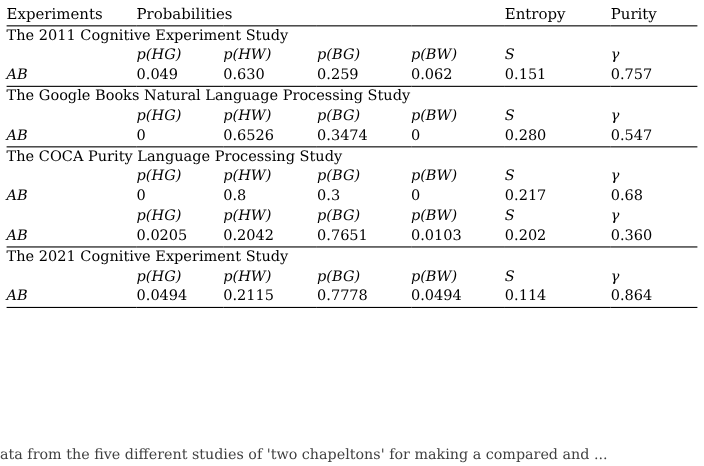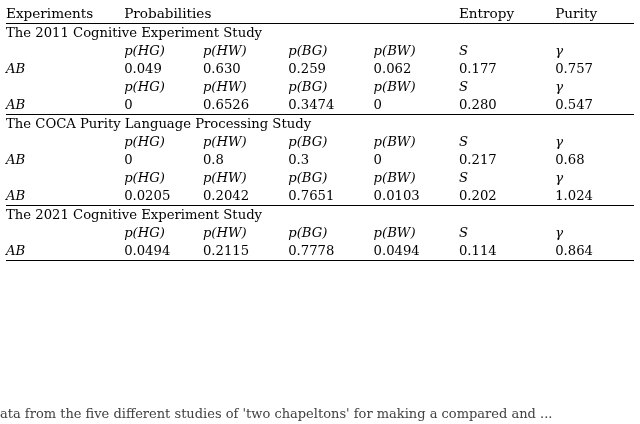--- a/index.html
+++ b/index.html
@@ -106,24 +106,27 @@
       <td class="math">p(BW)</td>
       <td class="math">S</td>
       <td class="math">γ</td>
     </tr>
     <tr>
       <td class="italic">AB</td>
       <td>0.049</td>
       <td>0.630</td>
       <td>0.259</td>
       <td>0.062</td>
-      <td>0.177</td>
+      <td>0.151</td>
       <td>0.757</td>
     </tr>
 
+    <tr class="rule-under section-title">
+      <td colspan="7">The Google Books Natural Language Processing Study</td>
+    </tr>
     <tr>
       <td></td>
       <td class="math">p(HG)</td>
       <td class="math">p(HW)</td>
       <td class="math">p(BG)</td>
       <td class="math">p(BW)</td>
       <td class="math">S</td>
       <td class="math">γ</td>
     </tr>
     <tr>
@@ -167,21 +170,21 @@
       <td class="math">S</td>
       <td class="math">γ</td>
     </tr>
     <tr>
       <td class="italic">AB</td>
       <td>0.0205</td>
       <td>0.2042</td>
       <td>0.7651</td>
       <td>0.0103</td>
       <td>0.202</td>
-      <td>1.024</td>
+      <td>0.360</td>
     </tr>
 
     <tr class="rule-under section-title">
       <td colspan="7">The 2021 Cognitive Experiment Study</td>
     </tr>
     <tr>
       <td></td>
       <td class="math">p(HG)</td>
       <td class="math">p(HW)</td>
       <td class="math">p(BG)</td>

